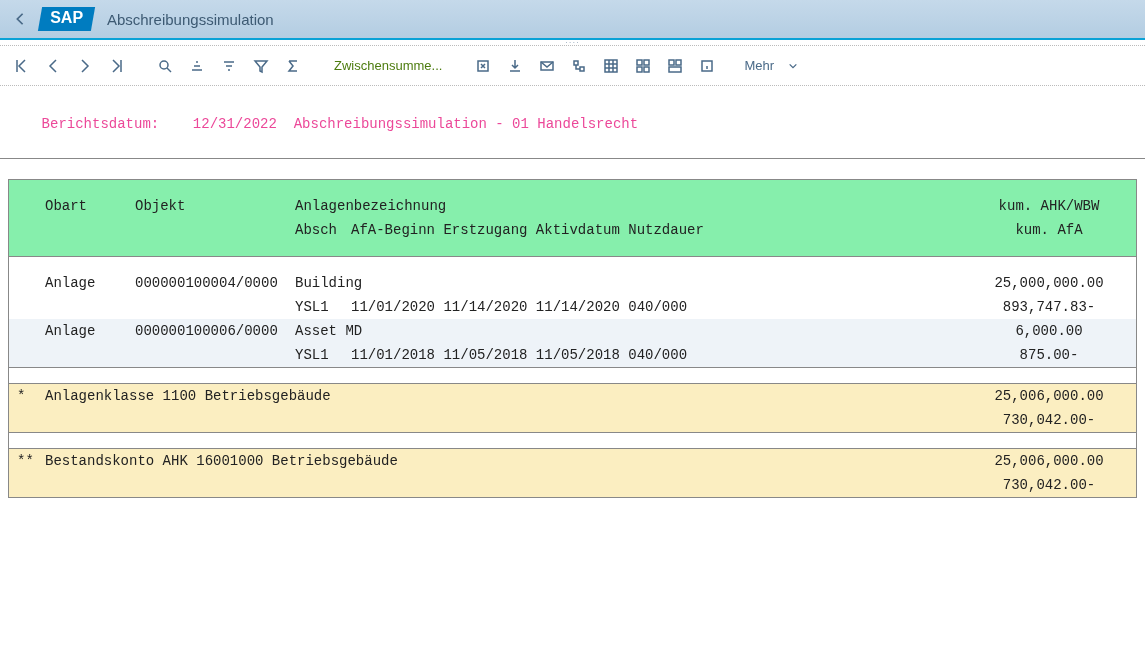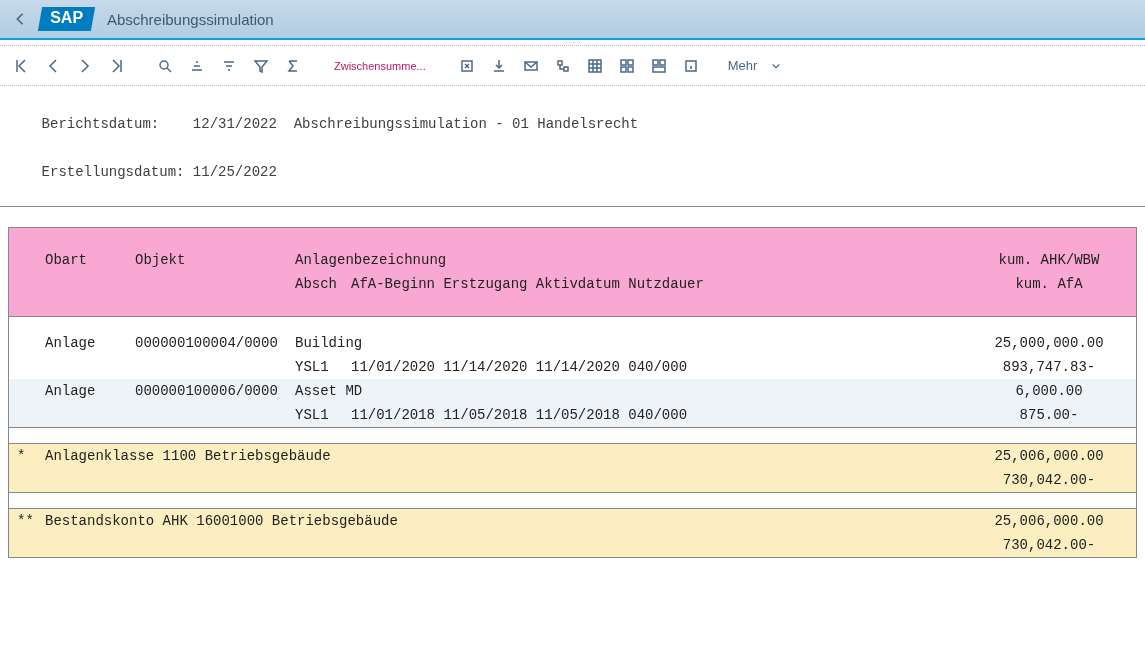--- a/index.html
+++ b/index.html
@@ -56,51 +56,51 @@
     border-bottom:1px dotted #bbb;
   }
   .toolbar .tbtn {
     width:22px; height:22px;
     display:flex;align-items:center;justify-content:center;
     cursor:pointer;
   }
   .toolbar .tbtn svg { width:16px; height:16px; stroke:#4a6a88; fill:none; stroke-width:1.5;}
   .toolbar .sep { width:6px; }
   .toolbar .subtotal {
-    color:#be185d; font-size:11px; padding: 0 4px;
+    color:#4d7c0f; font-size:13px; padding: 0 4px;
   }
   .toolbar .more {
     color:#4a6a88; font-size:13px;
     display:flex;align-items:center;gap:14px;
     cursor:pointer;
   }
 
   
   .report-header {
     font-family: "Courier New", monospace;
     font-size: 14px;
     padding: 14px 8px 10px 8px;
-    color:#404040;
+    color:#ec4899;
     border-bottom:1px solid #888;
     margin-bottom: 20px;
   }
   .report-header .line { white-space: pre; }
 
   
   .table-wrap {
     margin: 0 8px;
     border:1px solid #888;
     font-family: "Courier New", monospace;
     font-size: 14px;
     color:#222;
   }
   .col-hdr {
-    background:#f9a8d4;
+    background:#86efac;
     border-bottom:1px solid #888;
-    padding: 20px 0;
+    padding: 14px 0;
   }
   .row {
     display:flex;
     padding: 4px 0;
   }
   .c-marker { width:36px; padding-left:8px;}
   .c-obart  { width:90px; }
   .c-obj    { width:160px; }
   .c-desc   { flex:1; }
   .c-val    { width:160px; text-align:center; padding-right:14px;}
@@ -241,23 +241,20 @@
     <svg viewBox="0 0 12 12" width="10" height="10">
         <path d="M2 4l4 4 4-4" stroke="#4a6a88" fill="none" stroke-width="1.5"></path>
       </svg>
   </div>
 </div>
 
 <div class="report-header">
   <div class="line">
     <span><span>Berichtsdatum:</span>    </span><span>12/31/2022</span>  <span>Abschreibungssimulation - 01 Handelsrecht</span>
   </div>
-  <div class="line">
-    <span>Erstellungsdatum:</span> <span>11/25/2022</span>
-  </div>
 </div>
 
 <div class="table-wrap">
 
   <div class="col-hdr">
     <div class="row">
       <div class="c-marker"></div>
       <div class="c-obart">Obart</div>
       <div class="c-obj">Objekt</div>
       <div class="c-desc">Anlagenbezeichnung</div>

